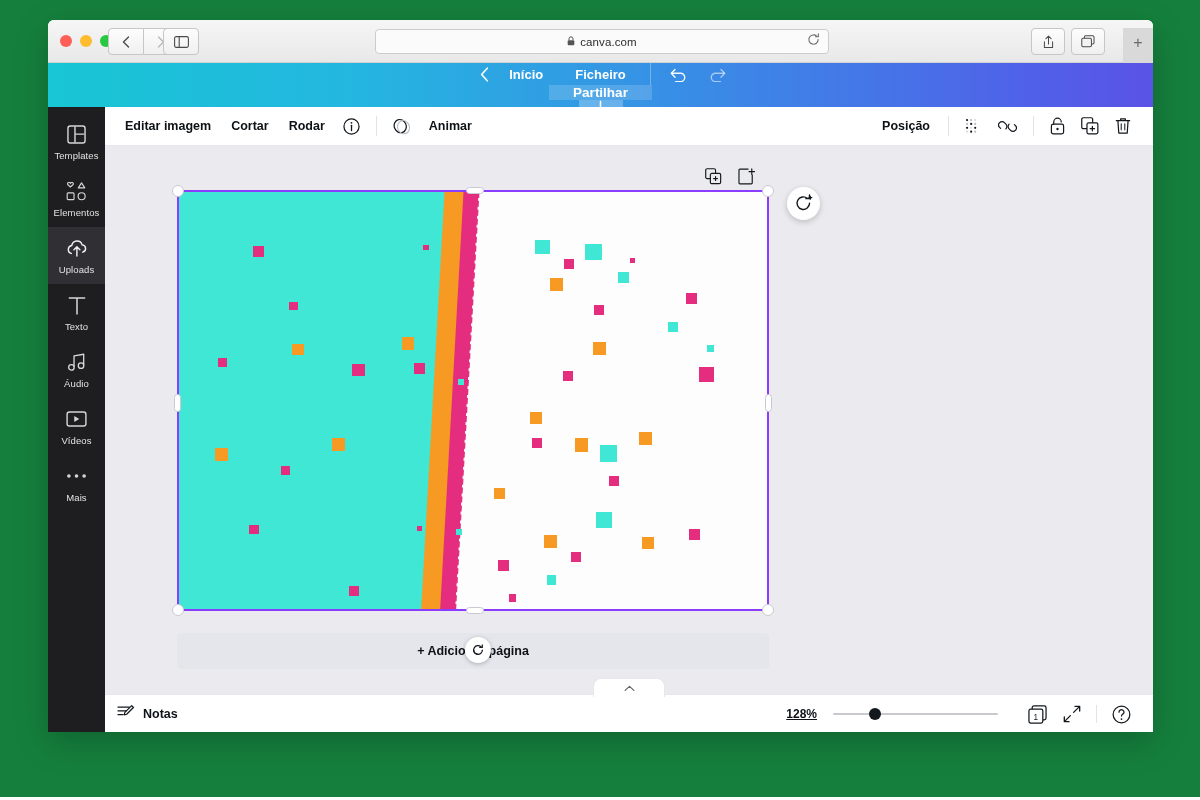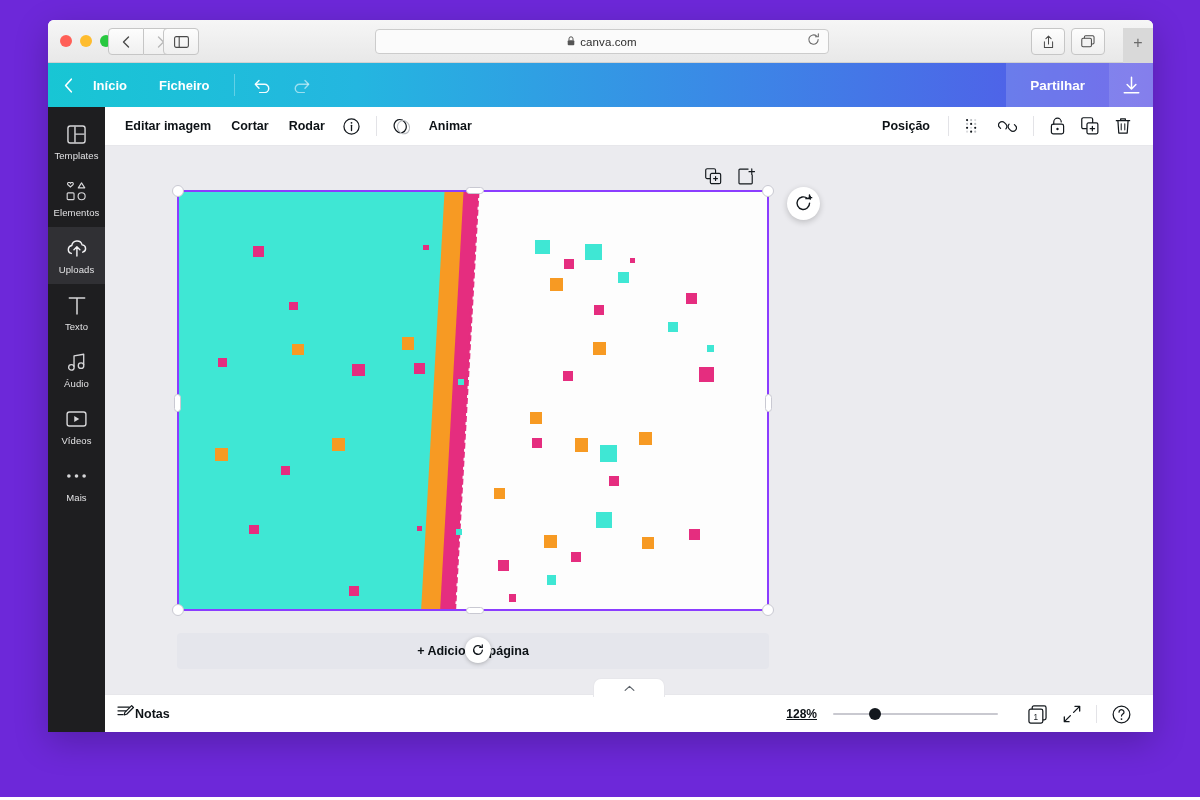--- a/index.html
+++ b/index.html
@@ -1,21 +1,21 @@
 <!DOCTYPE html>
 <html><head>
 <meta charset="utf-8">
 <style>
   html,body{margin:0;padding:0;background:#ffffff;}
   body{
     width:1200px;height:800px;overflow:hidden;
     font-family:"Liberation Sans", sans-serif;
     -webkit-font-smoothing:antialiased;
   }
-  #root{position:relative;width:1200px;height:797px;background:#6d28d9;}
+  #root{position:relative;width:1200px;height:797px;background:#15803d;}
 
   
   .browser-window{
     position:absolute;left:48px;top:20px;width:1105px;height:712px;
     background:#ffffff;border-radius:6px 6px 0 0;overflow:hidden;
     box-shadow:0 10px 34px rgba(0,0,0,.22);
   }
   .titlebar{
     position:relative;height:42px;width:100%;
     background:linear-gradient(#f6f6f6,#e8e8e8);
@@ -58,21 +58,21 @@
   .plustab{
     position:absolute;right:0px;top:8px;width:30px;height:34px;
     background:#d9d9d9;display:flex;align-items:flex-start;justify-content:center;
     padding-top:6px;font-size:16px;color:#6a6a6a;
   }
 
   
   .canva-top{
     position:relative;height:44px;width:100%;
     background:linear-gradient(90deg,#18c6d4 0%,#24b6e0 28%,#3a8ae6 60%,#4f62e8 88%,#5a52e6 100%);
-    display:flex;align-items:center;color:#fff;
+    display:flex;align-items:center;color:#fff;flex-direction:column;
   }
   .ct-left{display:flex;align-items:center;height:100%;}
   .ct-item{
     display:flex;align-items:center;gap:7px;height:100%;padding:0 16px;
     font-size:13px;font-weight:600;color:#fff;white-space:nowrap;
   }
   .ct-back{padding-left:16px;padding-right:4px;font-size:16px;}
   .ct-sep{width:1px;height:22px;background:rgba(255,255,255,.3);margin:0 8px;}
   .ct-undo{padding:0 11px;font-size:18px;color:rgba(255,255,255,.95);}
   .ct-redo{padding:0 11px;font-size:18px;color:rgba(255,255,255,.55);}
@@ -193,21 +193,21 @@
     position:absolute;left:360px;top:491px;width:26px;height:26px;border-radius:50%;
     background:#fff;box-shadow:0 1px 4px rgba(0,0,0,.25);
     display:flex;align-items:center;justify-content:center;
   }
 
   
   .bottombar{
     height:38px;background:#fff;border-top:1px solid #e7e7eb;display:flex;align-items:center;
     padding:0 14px 0 12px;flex:none;position:relative;
   }
-  .bb-notes{display:flex;align-items:center;font-size:12.5px;font-weight:700;color:#0d1216;cursor:pointer;}
+  .bb-notes{display:flex;align-items:center;gap:8px;font-size:12.5px;font-weight:700;color:#0d1216;cursor:pointer;}
   .bb-spacer{flex:1;}
   .bb-zoom{font-size:12px;font-weight:700;color:#0d1216;margin-right:16px;text-decoration:underline;}
   .slider{position:relative;width:165px;height:14px;display:flex;align-items:center;margin-right:22px;}
   .slider-track{width:100%;height:2px;background:#c9c9d0;border-radius:1px;}
   .slider-knob{position:absolute;left:36px;width:12px;height:12px;border-radius:50%;background:#13181d;}
   .bb-ico{padding:0 8px;display:flex;align-items:center;cursor:pointer;}
   .bb-sep{width:1px;height:18px;background:#e3e3e7;margin:0 7px;}
   .notes-tab{
     position:absolute;left:50%;transform:translateX(-50%);top:-17px;
     width:70px;height:18px;background:#fff;border:1px solid #e7e7eb;border-bottom:none;

